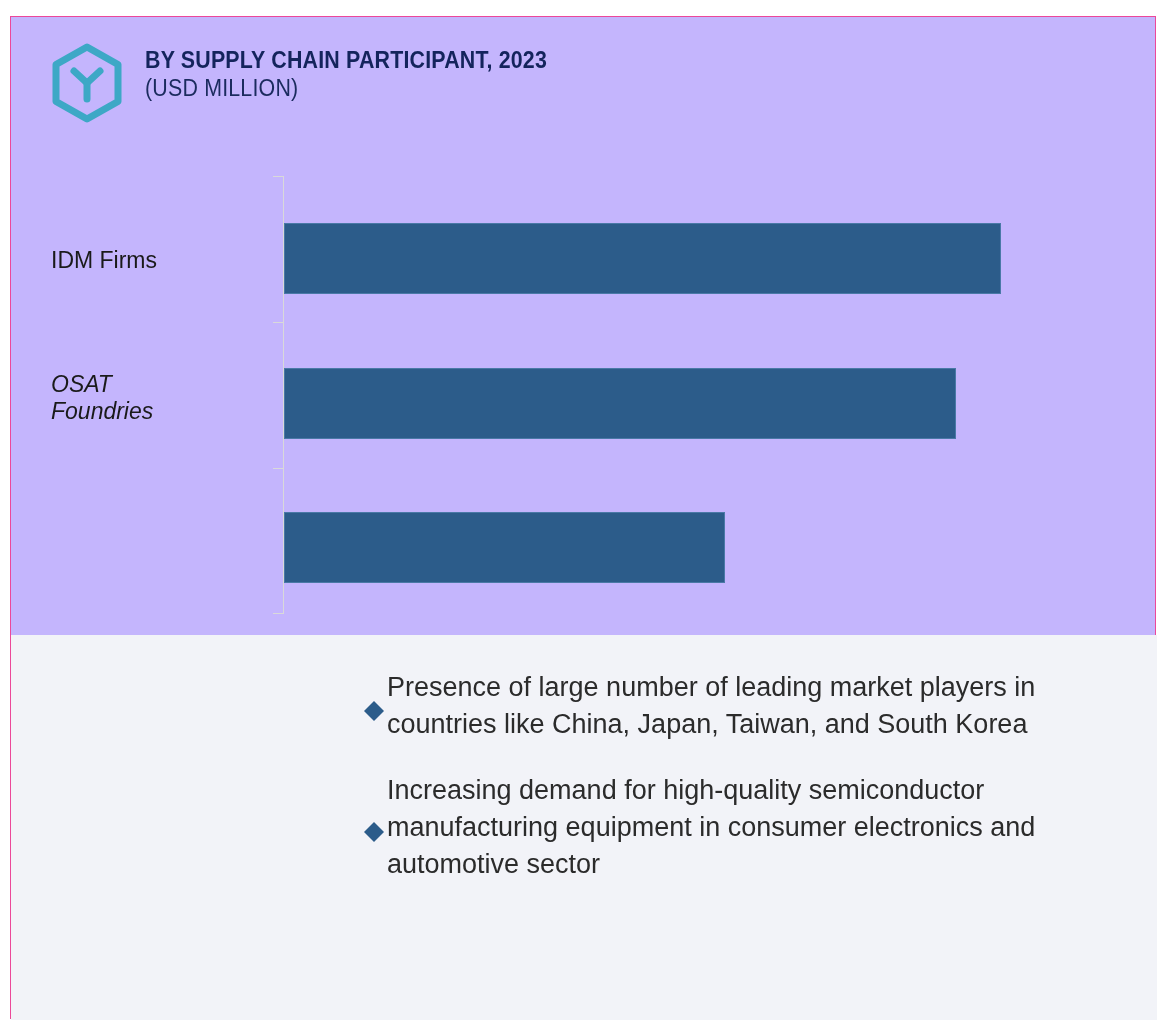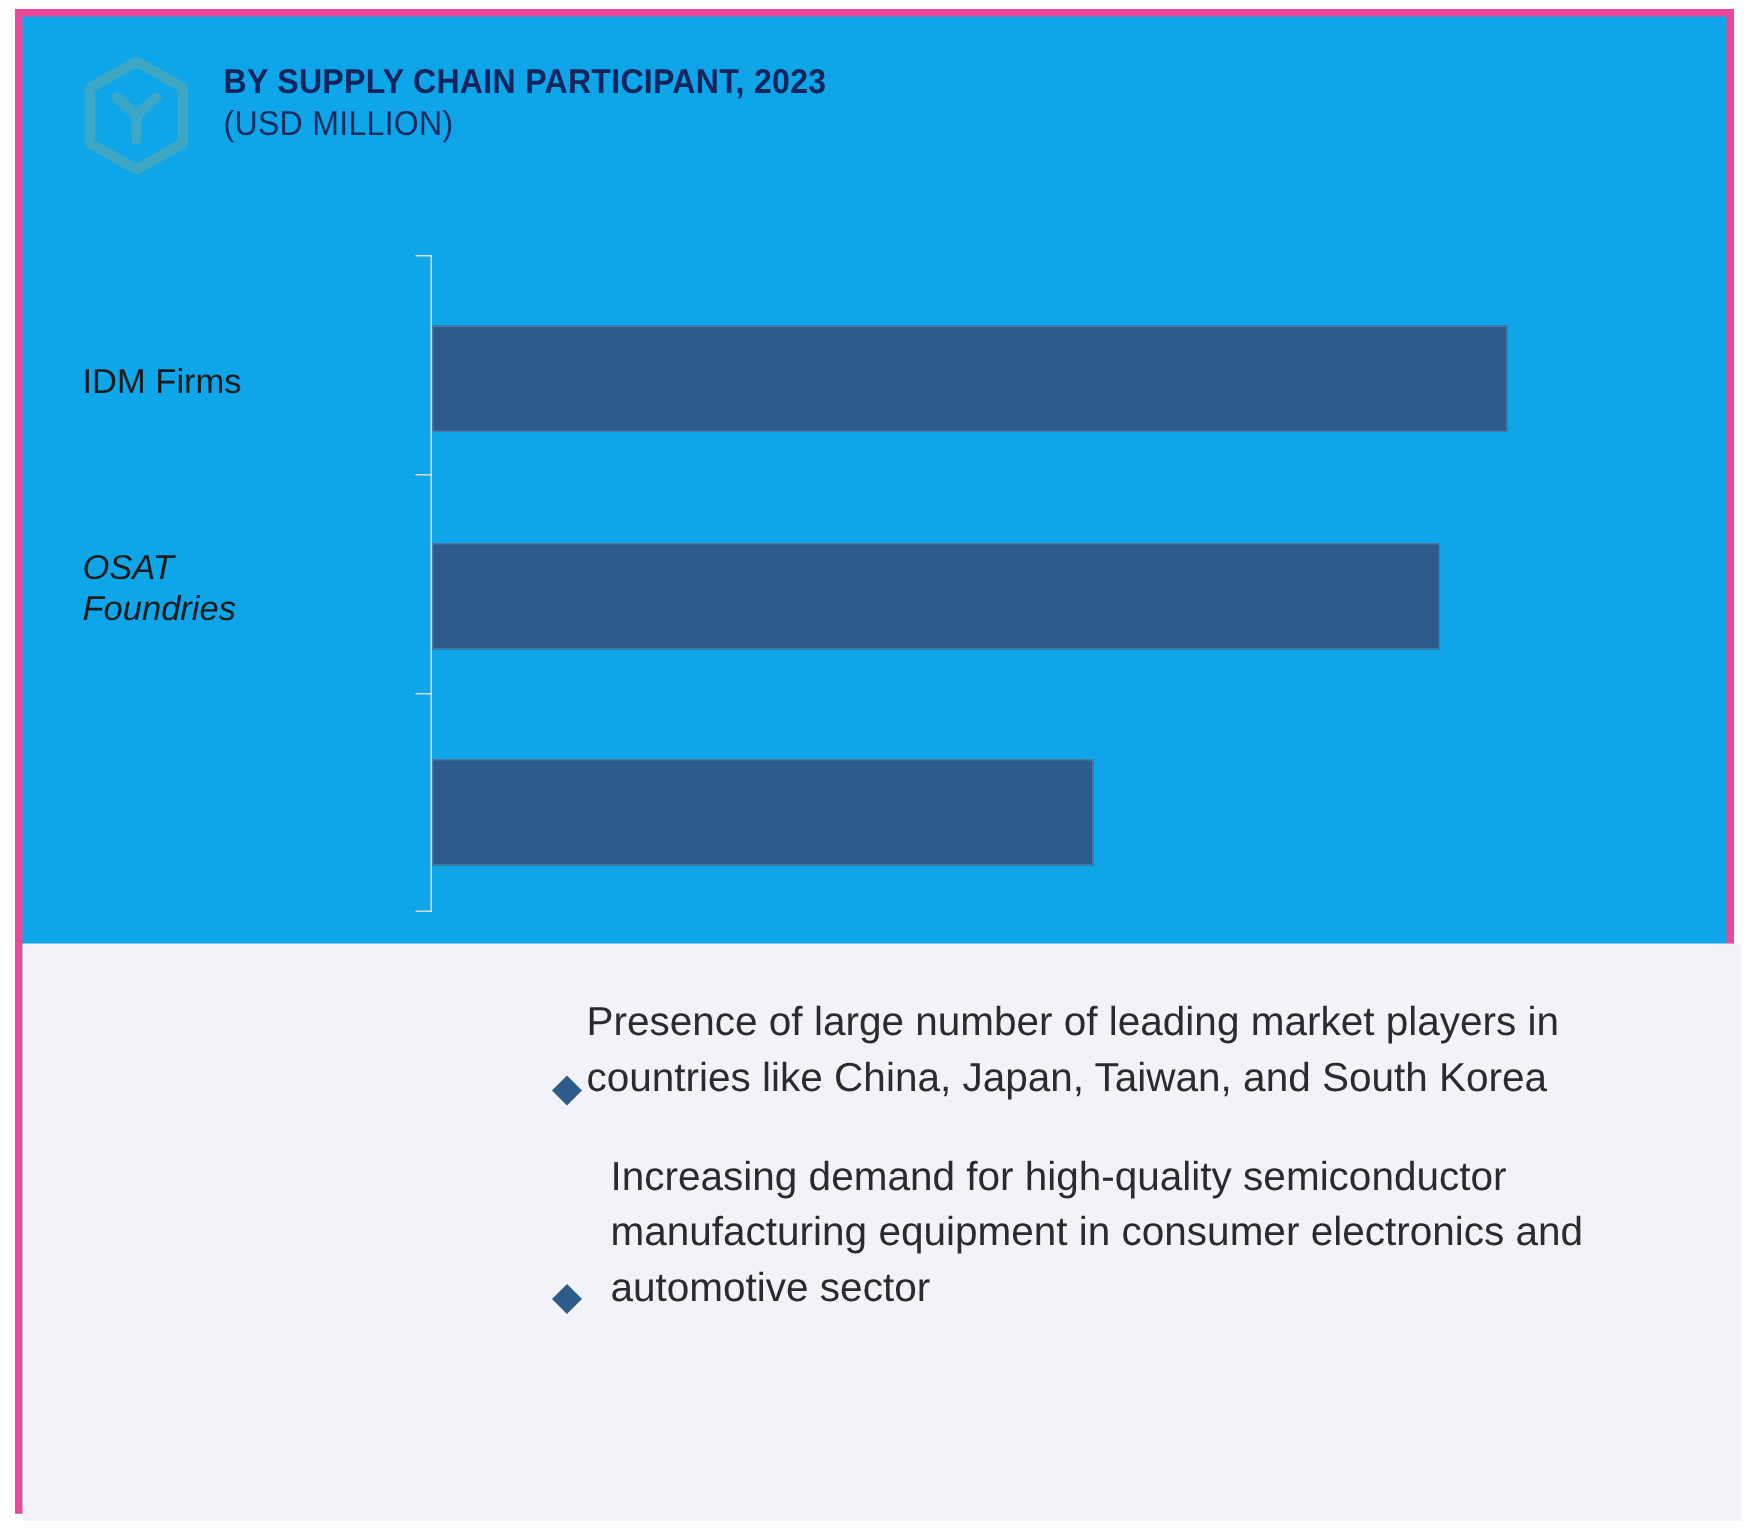--- a/index.html
+++ b/index.html
@@ -4,24 +4,24 @@
 <style>
   html,body{margin:0;padding:0;}
   body{
     width:1170px;height:1026px;
     background:#ffffff;
     font-family:"Liberation Sans", sans-serif;
     overflow:hidden;
   }
   #card{
     position:absolute;
-    left:10px;top:6px;
+    left:10px;top:16px;
     width:1146px;height:1003px;
-    background:#0ea5e9;
-    border:5px solid #ec4899;
+    background:#c4b5fd;
+    border:1px solid #ec4899;
     box-sizing:border-box;
   }
 
   
   #header{
     position:absolute;left:38px;top:22px;
     display:flex;align-items:flex-start;
   }
   #hex-icon{width:76px;height:80px;flex:0 0 76px;margin-top:4px;}
   #header-text{margin-left:20px;padding-top:8px;}
@@ -79,24 +79,24 @@
     margin-top:24px;
     font-family:"Liberation Sans Narrow","Liberation Sans",sans-serif;
     font-size:21px;font-weight:bold;color:#14245c;
     line-height:1.42;letter-spacing:.1px;
     transform:scaleX(.95);transform-origin:left top;
   }
   #panel-bullets{
     position:absolute;left:352px;top:34px;right:24px;
   }
   .bullet{
-    display:flex;align-items:flex-end;
+    display:flex;align-items:center;
     margin-bottom:28px;
   }
-  .bullet:last-child{margin-bottom:0;gap:16px;}
+  .bullet:last-child{margin-bottom:0;}
   .diamond{
     flex:0 0 auto;width:22px;height:22px;margin-top:9px;
   }
   .bullet-text{
     font-family:"Liberation Sans Narrow","Liberation Sans",sans-serif;
     font-size:27px;color:#2b2b2b;line-height:1.38;
     margin-left:2px;
     max-width:730px;
   }
 </style>

